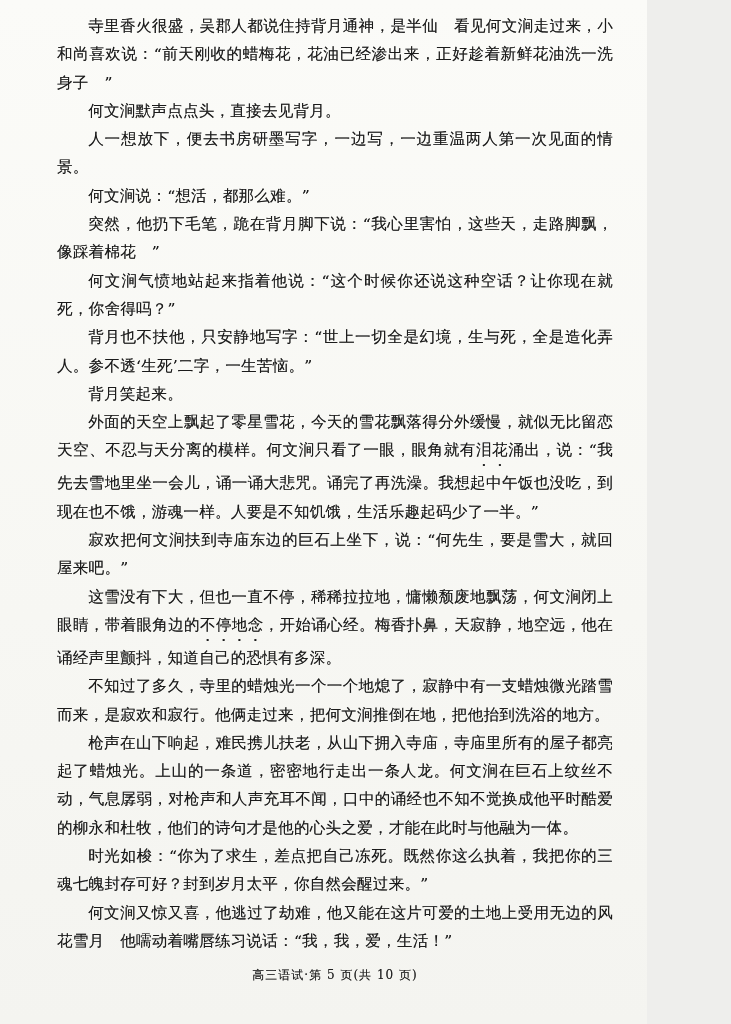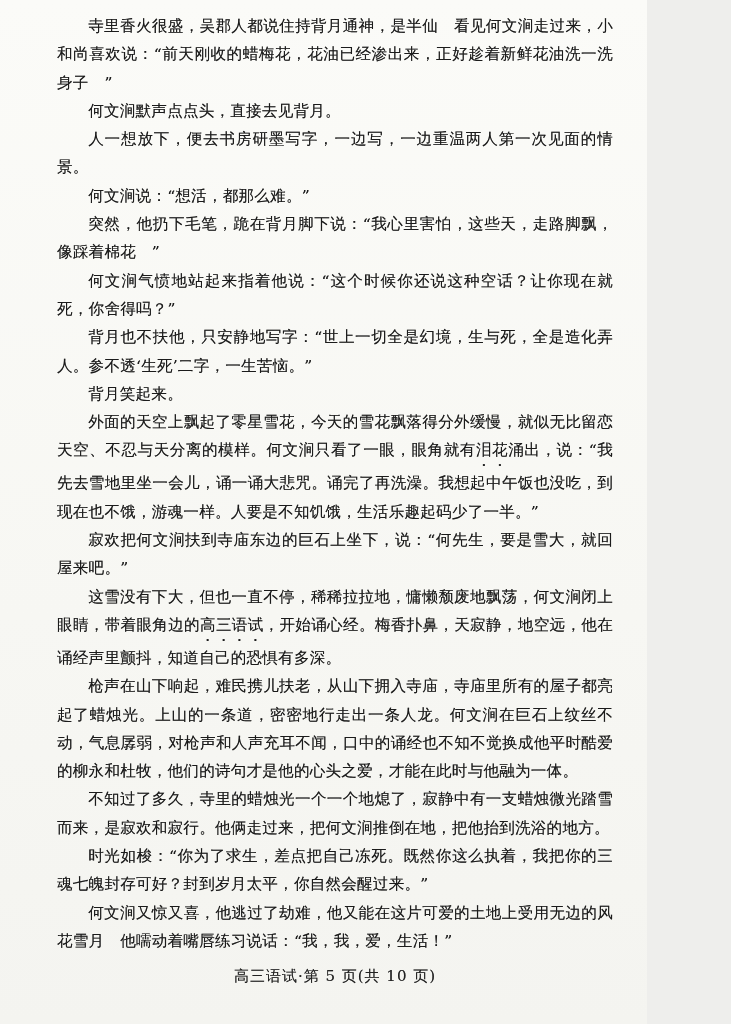--- a/index.html
+++ b/index.html
@@ -29,43 +29,43 @@
   .emph{
     -webkit-text-emphasis:filled dot;
     text-emphasis:filled dot;
     -webkit-text-emphasis-position:under left;
     text-emphasis-position:under left;
     font-family:Liberation Mono, monospace;
   }
   .footer{
     margin-top:12px;
     text-align:center;
-    font-size:15px;
+    font-size:12px;
     letter-spacing:1px;
     color:#222;
     text-shadow:0 0 0.5px rgba(20,20,20,0.5);
   }
 </style>
 </head>
 <body>
 
 <div class="page">
   <div class="article">
       <p class="para"><span>寺里香火很盛，吴郡人都说住持背月通神，是半仙　看见何文涧走过来，小和尚喜欢说：“前天刚收的蜡梅花，花油已经渗出来，正好趁着新鲜花油洗一洗身子　”</span></p>
       <p class="para"><span>何文涧默声点点头，直接去见背月。</span></p>
       <p class="para"><span>人一想放下，便去书房研墨写字，一边写，一边重温两人第一次见面的情景。</span></p>
       <p class="para"><span>何文涧说：“想活，都那么难。”</span></p>
       <p class="para"><span>突然，他扔下毛笔，跪在背月脚下说：“我心里害怕，这些天，走路脚飘，像踩着棉花　”</span></p>
       <p class="para"><span>何文涧气愤地站起来指着他说：“这个时候你还说这种空话？让你现在就死，你舍得吗？”</span></p>
       <p class="para"><span>背月也不扶他，只安静地写字：“世上一切全是幻境，生与死，全是造化弄人。参不透‘生死’二字，一生苦恼。”</span></p>
       <p class="para"><span>背月笑起来。</span></p>
       <p class="para"><span>外面的天空上飘起了零星雪花，今天的雪花飘落得分外缓慢，就似无比留恋天空、不忍与天分离的模样。何文涧只看了一眼，眼角就有</span><span class="emph">泪花</span><span>涌出，说：“我先去雪地里坐一会儿，诵一诵大悲咒。诵完了再洗澡。我想起中午饭也没吃，到现在也不饿，游魂一样。人要是不知饥饿，生活乐趣起码少了一半。”</span></p>
       <p class="para"><span>寂欢把何文涧扶到寺庙东边的巨石上坐下，说：“何先生，要是雪大，就回屋来吧。”</span></p>
-      <p class="para"><span>这雪没有下大，但也一直不停，稀稀拉拉地，慵懒颓废地飘荡，何文涧闭上眼睛，带着眼角边的</span><span class="emph">高三语试</span><span>，开始诵心经。梅香扑鼻，天寂静，地空远，他在诵经声里颤抖，知道自己的恐惧有多深。</span></p>
+      <p class="para"><span>这雪没有下大，但也一直不停，稀稀拉拉地，慵懒颓废地飘荡，何文涧闭上眼睛，带着眼角边的</span><span class="emph">不停地念</span><span>，开始诵心经。梅香扑鼻，天寂静，地空远，他在诵经声里颤抖，知道自己的恐惧有多深。</span></p>
+      <p class="para"><span>不知过了多久，寺里的蜡烛光一个一个地熄了，寂静中有一支蜡烛微光踏雪而来，是寂欢和寂行。他俩走过来，把何文涧推倒在地，把他抬到洗浴的地方。</span></p>
       <p class="para"><span>枪声在山下响起，难民携儿扶老，从山下拥入寺庙，寺庙里所有的屋子都亮起了蜡烛光。上山的一条道，密密地行走出一条人龙。何文涧在巨石上纹丝不动，气息孱弱，对枪声和人声充耳不闻，口中的诵经也不知不觉换成他平时酷爱的柳永和杜牧，他们的诗句才是他的心头之爱，才能在此时与他融为一体。</span></p>
-      <p class="para"><span>不知过了多久，寺里的蜡烛光一个一个地熄了，寂静中有一支蜡烛微光踏雪而来，是寂欢和寂行。他俩走过来，把何文涧推倒在地，把他抬到洗浴的地方。</span></p>
       <p class="para"><span>时光如梭：“你为了求生，差点把自己冻死。既然你这么执着，我把你的三魂七魄封存可好？封到岁月太平，你自然会醒过来。”</span></p>
       <p class="para"><span>何文涧又惊又喜，他逃过了劫难，他又能在这片可爱的土地上受用无边的风花雪月　他嚅动着嘴唇练习说话：“我，我，爱，生活！”</span></p>
     </div>
   <div class="footer">
     <span>高三语试·第 5 页(共 10 页)</span>
   </div>
 </div>
 
 </body></html>

